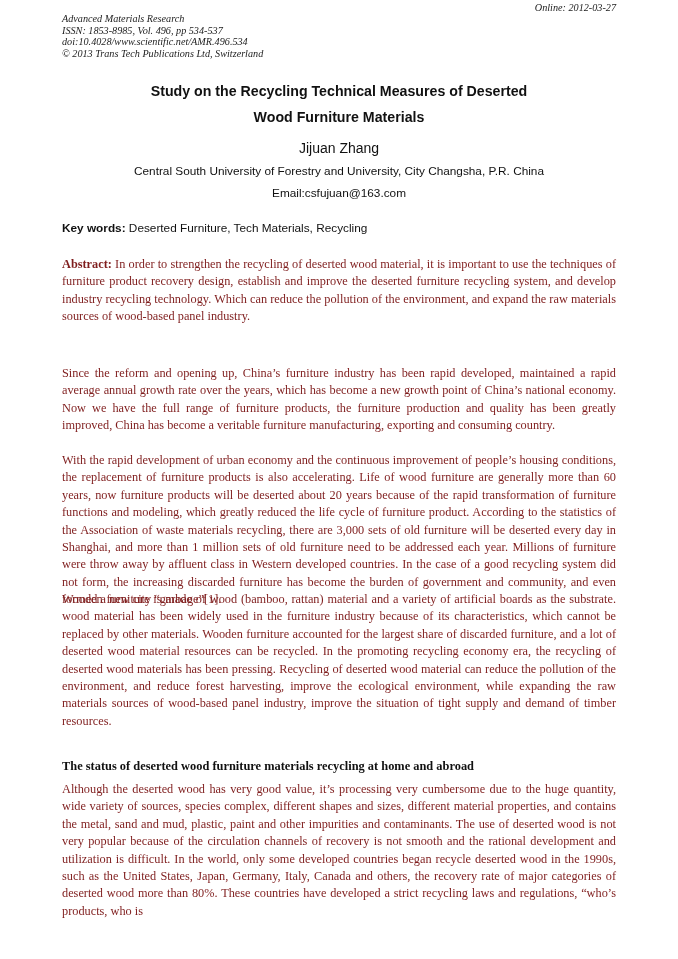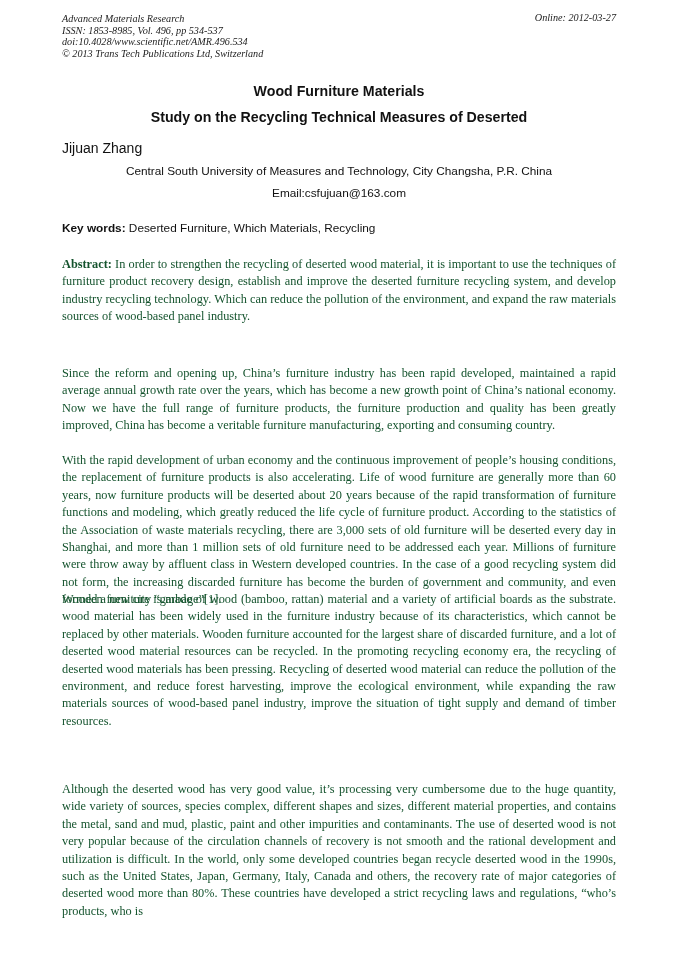--- a/index.html
+++ b/index.html
@@ -1,56 +1,57 @@
 <!DOCTYPE html>
 <html><head>
 <meta charset="utf-8">
 <style>
   html, body { margin: 0; padding: 0; background: #ffffff; }
   body { width: 678px; height: 959px; position: relative; overflow: hidden; color: #111; }
   .page { position: absolute; left: 0; top: 0; width: 678px; height: 959px; }
   .hdr { position: absolute; left: 62px; top: 13px; font-family: "Liberation Serif", serif; font-style: italic; font-size: 10.2px; line-height: 11.5px; color: #222; }
-  .hdr-right { position: absolute; right: 62px; top: 12px; font-family: "Liberation Serif", serif; font-style: italic; font-size: 10.2px; line-height: 11.5px; color: #222; }
+  .hdr-right { position: absolute; right: 62px; top: 2px; font-family: "Liberation Serif", serif; font-style: italic; font-size: 10.2px; line-height: 11.5px; color: #222; }
   .title { position: absolute; left: 62px; width: 554px; text-align: center; font-family: "Liberation Sans", sans-serif; font-weight: bold; font-size: 14.2px; line-height: 26px; top: 78px; color: #111; }
-  .author { position: absolute; left: 62px; width: 554px; text-align: left; font-family: "Liberation Sans", sans-serif; font-size: 14px; top: 140px; color: #111; }
+  .author { position: absolute; left: 62px; width: 554px; text-align: center; font-family: "Liberation Sans", sans-serif; font-size: 14px; top: 140px; color: #111; }
   .affil { position: absolute; left: 62px; width: 554px; text-align: center; font-family: "Liberation Sans", sans-serif; font-size: 11.8px; top: 164px; color: #111; }
   .email { position: absolute; left: 62px; width: 554px; text-align: center; font-family: Liberation Sans, sans-serif; font-size: 11.8px; top: 186px; color: #111; }
   .kw { position: absolute; left: 62px; width: 554px; font-family: "Liberation Sans", sans-serif; font-size: 11.8px; top: 221px; color: #111; }
   .kw b { font-weight: bold; }
-  .para { position: absolute; left: 62px; width: 554px; font-family: "Liberation Serif", serif; font-size: 12.3px; line-height: 17.4px; text-align: justify; color: #14532d; }
+  .para { position: absolute; left: 62px; width: 554px; font-family: "Liberation Serif", serif; font-size: 12.3px; line-height: 17.4px; text-align: justify; color: #7f1d1d; }
   .sec { position: absolute; left: 62px; width: 554px; font-family: "Liberation Serif", serif; font-weight: bold; font-size: 12.4px; color: #111; }
   .lbl { font-weight: bold; }
 </style>
 </head>
 <body>
 
 <div class="page">
 
   <div class="hdr">
     <div>Advanced Materials Research</div>
     <div>ISSN: 1853-8985, Vol. 496, pp 534-537</div>
     <div>doi:10.4028/www.scientific.net/AMR.496.534</div>
     <div>© 2013 Trans Tech Publications Ltd, Switzerland</div>
   </div>
   <div class="hdr-right">Online: 2012-03-27</div>
 
   <div class="title">
+    <div>Study on the Recycling Technical Measures of Deserted</div>
     <div>Wood Furniture Materials</div>
-    <div>Study on the Recycling Technical Measures of Deserted</div>
   </div>
 
   <div class="author">Jijuan Zhang</div>
-  <div class="affil">Central South University of Measures and Technology, City Changsha, P.R. China</div>
+  <div class="affil">Central South University of Forestry and University, City Changsha, P.R. China</div>
   <div class="email">Email:csfujuan@163.com</div>
 
-  <div class="kw"><b>Key words:</b><span> Deserted Furniture, Which Materials, Recycling</span></div>
+  <div class="kw"><b>Key words:</b><span> Deserted Furniture, Tech Materials, Recycling</span></div>
 
   <div class="para" style="top:256px;"><span class="lbl">Abstract:</span><span> In order to strengthen the recycling of deserted wood material, it is important to use the techniques of furniture product recovery design, establish and improve the deserted furniture recycling system, and develop industry recycling technology. Which can reduce the pollution of the environment, and expand the raw materials sources of wood-based panel industry.</span></div>
 
 
   <div class="para" style="top:365px;">Since the reform and opening up, China’s furniture industry has been rapid developed, maintained a rapid average annual growth rate over the years, which has become a new growth point of China’s national economy. Now we have the full range of furniture products, the furniture production and quality has been greatly improved, China has become a veritable furniture manufacturing, exporting and consuming country.</div>
   <div class="para" style="top:452px;">With the rapid development of urban economy and the continuous improvement of people’s housing conditions, the replacement of furniture products is also accelerating. Life of wood furniture are generally more than 60 years, now furniture products will be deserted about 20 years because of the rapid transformation of furniture functions and modeling, which greatly reduced the life cycle of furniture product. According to the statistics of the Association of waste materials recycling, there are 3,000 sets of old furniture will be deserted every day in Shanghai, and more than 1 million sets of old furniture need to be addressed each year. Millions of furniture were throw away by affluent class in Western developed countries. In the case of a good recycling system did not form, the increasing discarded furniture has become the burden of government and community, and even formed a new city “garbage”[1].</div>
   <div class="para" style="top:591px;">Wooden furniture is made of wood (bamboo, rattan) material and a variety of artificial boards as the substrate. wood material has been widely used in the furniture industry because of its characteristics, which cannot be replaced by other materials. Wooden furniture accounted for the largest share of discarded furniture, and a lot of deserted wood material resources can be recycled. In the promoting recycling economy era, the recycling of deserted wood materials has been pressing. Recycling of deserted wood material can reduce the pollution of the environment, and reduce forest harvesting, improve the ecological environment, while expanding the raw materials sources of wood-based panel industry, improve the situation of tight supply and demand of timber resources.</div>
 
+  <div class="sec" style="top:759px;">The status of deserted wood furniture materials recycling at home and abroad</div>
 
   <div class="para" style="top:781px;">Although the deserted wood has very good value, it’s processing very cumbersome due to the huge quantity, wide variety of sources, species complex, different shapes and sizes, different material properties, and contains the metal, sand and mud, plastic, paint and other impurities and contaminants. The use of deserted wood is not very popular because of the circulation channels of recovery is not smooth and the rational development and utilization is difficult. In the world, only some developed countries began recycle deserted wood in the 1990s, such as the United States, Japan, Germany, Italy, Canada and others, the recovery rate of major categories of deserted wood more than 80%. These countries have developed a strict recycling laws and regulations, “who’s products, who is</div>
 
 </div>
 
 </body></html>

